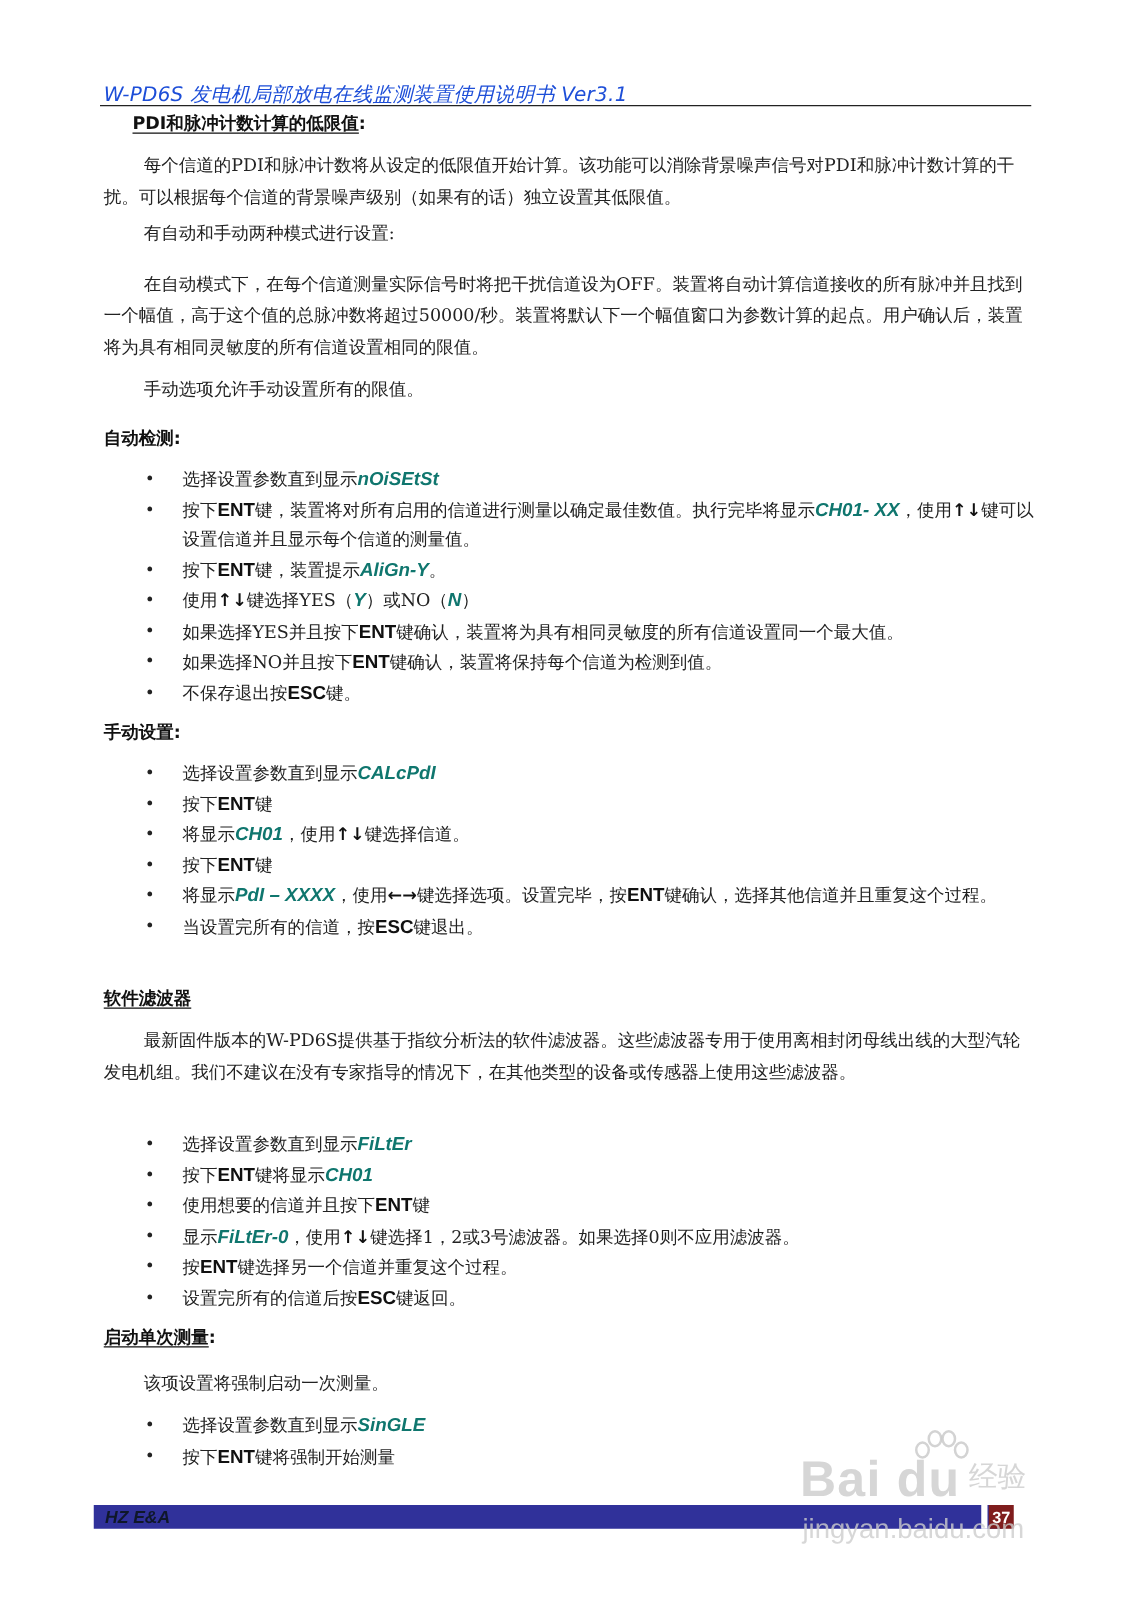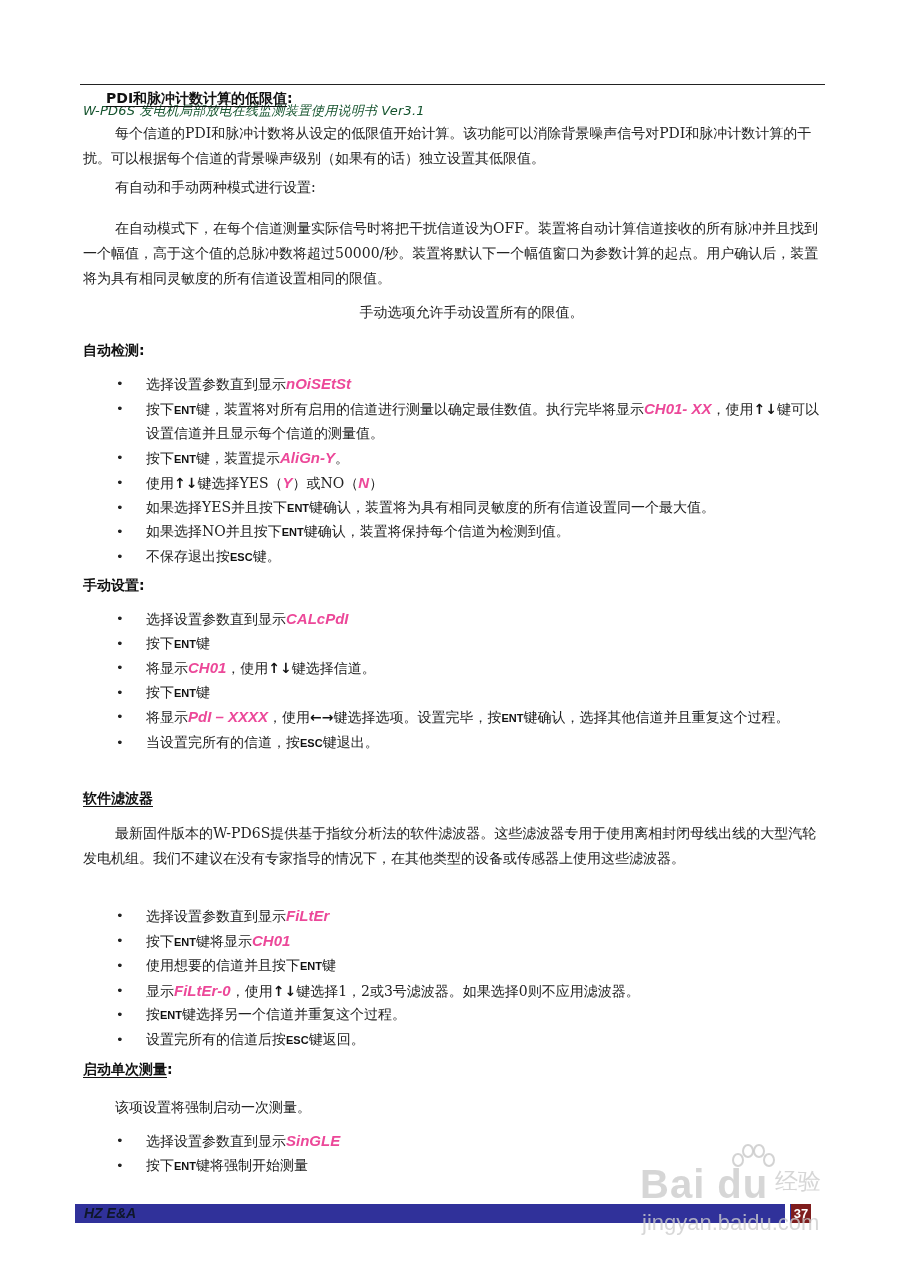--- a/index.html
+++ b/index.html
@@ -1,31 +1,31 @@
 <!DOCTYPE html>
 <html><head>
 <meta charset="utf-8">
 <style>
   html, body { margin: 0; padding: 0; background: #ffffff; }
   body { width: 904px; height: 1280px; position: relative; overflow: hidden;
          font-family: "DejaVu Serif", serif; color: #1a1a1a; }
   .page { position: absolute; left: 0; top: 0; width: 904px; height: 1280px; }
-  .running-header { position: absolute; left: 83px; top: 66px; font-size: 13px;
-         font-style: italic; color: #14532d; font-family: "DejaVu Sans", sans-serif; letter-spacing: 0.2px; margin-top: 36px; }
+  .running-header { position: absolute; left: 83px; top: 66px; font-size: 16px;
+         font-style: italic; color: #1d4ed8; font-family: "DejaVu Sans", sans-serif; letter-spacing: 0.2px; }
   .header-rule { position: absolute; left: 80px; top: 84px; width: 745px; height: 0; border-top: 1.5px solid #222; }
   .section-heading { position: absolute; left: 83px; font-size: 14px; font-weight: bold; color: #111;
          font-family: "DejaVu Sans", sans-serif; }
   .section-heading.underlined span.u { text-decoration: underline; text-underline-offset: 3px; }
   .para { position: absolute; left: 83px; width: 745px; font-size: 14px; line-height: 25px; color: #222;
           text-indent: 32px; }
   .bullets { position: absolute; left: 83px; width: 745px; margin: 0; padding: 0; list-style: none; }
   .bullet { position: relative; padding-left: 63px; font-size: 14px; line-height: 23.5px; color: #222; }
   .bullet .dot { position: absolute; left: 33px; top: 0; font-family: "DejaVu Sans", sans-serif; font-size: 13px; }
-  .kw { font-family: "Liberation Sans", sans-serif; font-weight: bold; font-style: italic; color: #ec4899; font-size: 15px; margin-top: 40px; }
-  .key { font-family: "Liberation Sans", sans-serif; font-weight: bold; color: #111; font-size: 11px; }
+  .kw { font-family: "Liberation Sans", sans-serif; font-weight: bold; font-style: italic; color: #0f766e; font-size: 15px; margin-top: 40px; }
+  .key { font-family: "Liberation Sans", sans-serif; font-weight: bold; color: #111; font-size: 15px; }
   .arrow { font-family: "DejaVu Sans", sans-serif; font-weight: bold; font-size: 14px; color: #111; }
   .footer-bar { position: absolute; left: 75px; top: 1204px; width: 727px; height: 19px; background: #30319a; }
   .footer-brand { position: absolute; left: 84px; top: 1204px; font-family: "Liberation Sans", sans-serif;
          font-weight: bold; font-style: italic; font-size: 14px; color: #0f172a; line-height: 19px; }
   .footer-page-box { position: absolute; left: 791px; top: 1204px; width: 20px; height: 19px; background: #7f1d1d;
          color: #fff; font-family: "Liberation Sans", sans-serif; font-weight: bold; font-size: 13px; line-height: 19px; text-align: center; }
   .footer-gap { position: absolute; left: 785px; top: 1204px; width: 5px; height: 19px; background: #ffffff; }
   .watermark { position: absolute; left: 640px; top: 1148px; width: 210px; height: 80px; color: #d8d8d8; }
   .watermark .wm-logo { position: absolute; left: 0; top: 14px; font-family: "Liberation Sans", sans-serif; font-weight: bold;
          font-size: 40px; color: rgba(200,200,200,0.75); letter-spacing: 1px; }
@@ -40,21 +40,21 @@
 
   <div class="running-header">W-PD6S 发电机局部放电在线监测装置使用说明书 Ver3.1</div>
   <div class="header-rule"></div>
 
   <div class="section-heading underlined" style="top:90px;margin-left:23px;">
     <span class="u">PDI和脉冲计数计算的低限值</span><span>:</span>
   </div>
   <div class="para" style="top:121px;">每个信道的PDI和脉冲计数将从设定的低限值开始计算。该功能可以消除背景噪声信号对PDI和脉冲计数计算的干扰。可以根据每个信道的背景噪声级别（如果有的话）独立设置其低限值。</div>
   <div class="para" style="top:175px;">有自动和手动两种模式进行设置:</div>
   <div class="para" style="top:216px;">在自动模式下，在每个信道测量实际信号时将把干扰信道设为OFF。装置将自动计算信道接收的所有脉冲并且找到一个幅值，高于这个值的总脉冲数将超过50000/秒。装置将默认下一个幅值窗口为参数计算的起点。用户确认后，装置将为具有相同灵敏度的所有信道设置相同的限值。</div>
-  <div class="para" style="top:300px;text-align:center;">手动选项允许手动设置所有的限值。</div>
+  <div class="para" style="top:300px;">手动选项允许手动设置所有的限值。</div>
 
   <div class="section-heading" style="top:342px;">自动检测:</div>
   <ul class="bullets" style="top:372px;">
     <li class="bullet"><span class="dot">•</span><span>选择设置参数直到显示</span><span class="kw">nOiSEtSt</span></li>
     <li class="bullet"><span class="dot">•</span><span>按下</span><span class="key">ENT</span><span>键，装置将对所有启用的信道进行测量以确定最佳数值。执行完毕将显示</span><span class="kw">CH01- XX</span><span>，使用</span><span class="arrow">↑↓</span><span>键可以设置信道并且显示每个信道的测量值。</span></li>
     <li class="bullet"><span class="dot">•</span><span>按下</span><span class="key">ENT</span><span>键，装置提示</span><span class="kw">AliGn-Y</span><span>。</span></li>
     <li class="bullet"><span class="dot">•</span><span>使用</span><span class="arrow">↑↓</span><span>键选择YES（</span><span class="kw">Y</span><span>）或NO（</span><span class="kw">N</span><span>）</span></li>
     <li class="bullet"><span class="dot">•</span><span>如果选择YES并且按下</span><span class="key">ENT</span><span>键确认，装置将为具有相同灵敏度的所有信道设置同一个最大值。</span></li>
     <li class="bullet"><span class="dot">•</span><span>如果选择NO并且按下</span><span class="key">ENT</span><span>键确认，装置将保持每个信道为检测到值。</span></li>
     <li class="bullet"><span class="dot">•</span><span>不保存退出按</span><span class="key">ESC</span><span>键。</span></li>

